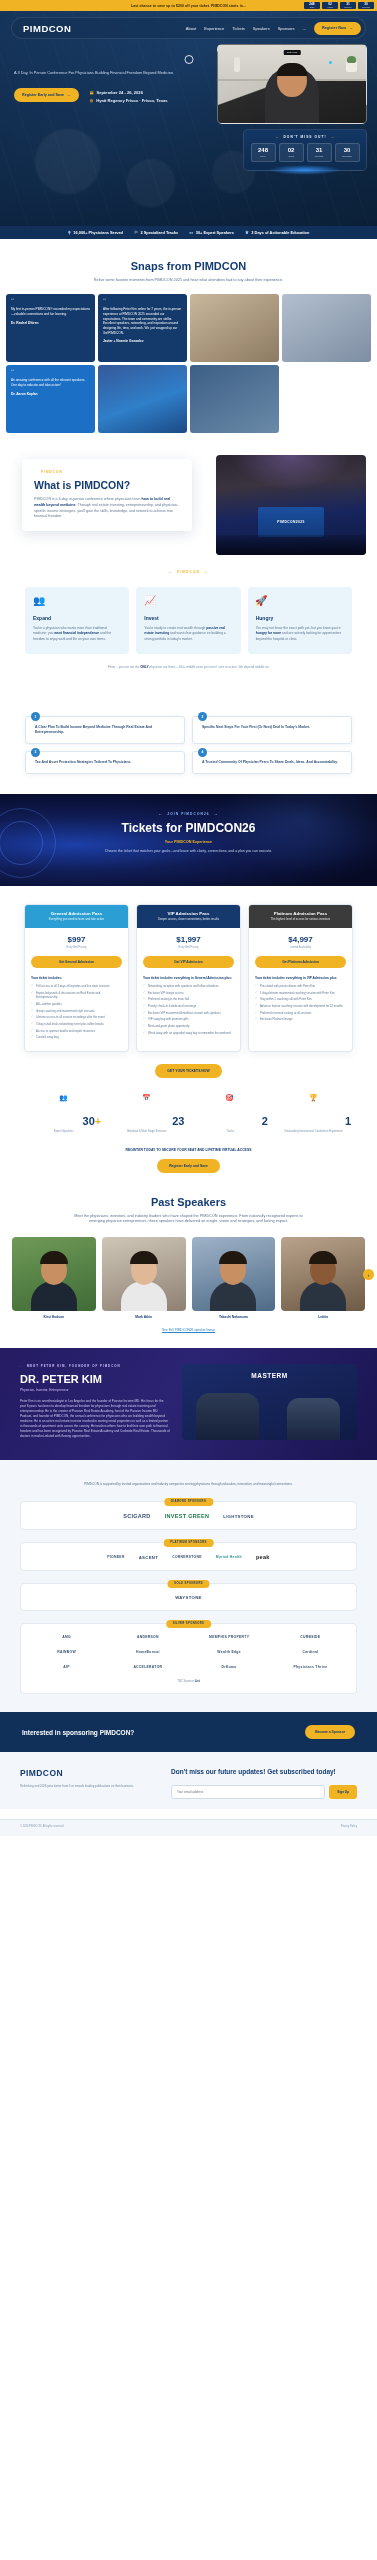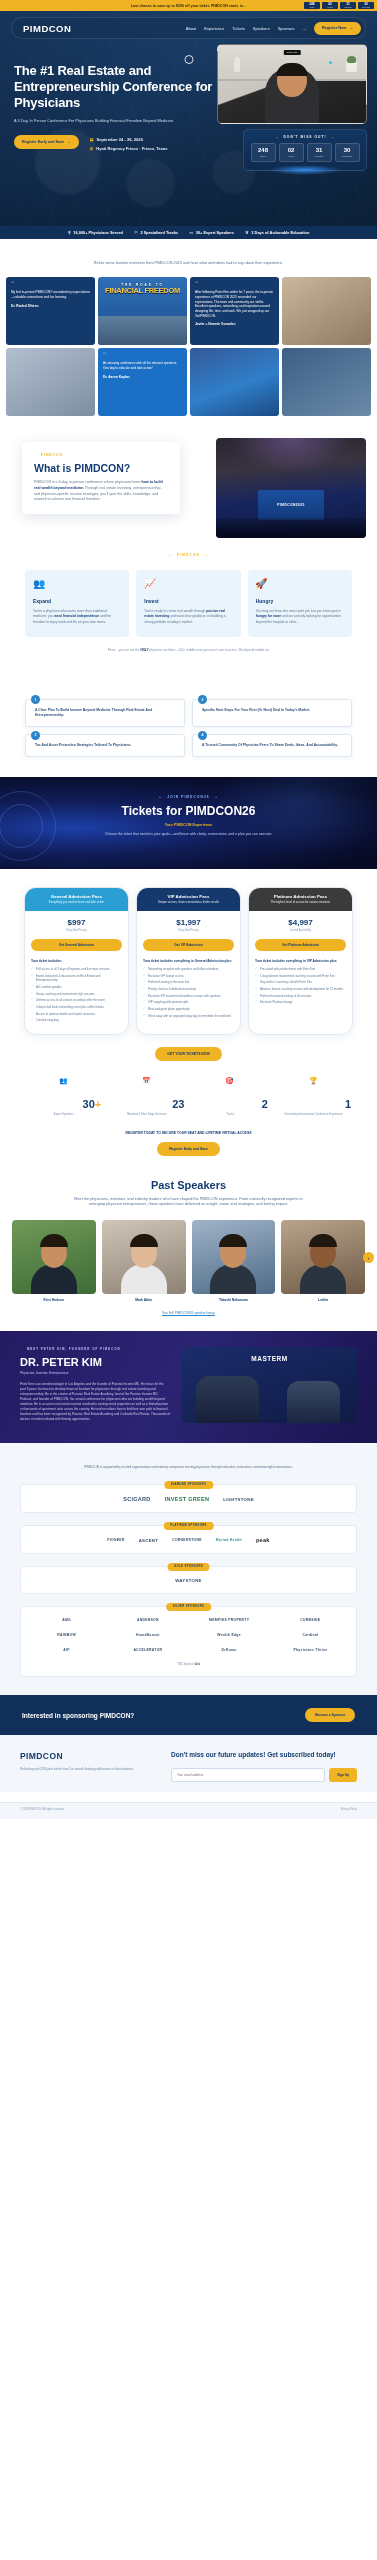--- a/index.html
+++ b/index.html
@@ -138,21 +138,21 @@
   .poster .pt{position:absolute;top:7px;left:0;right:0;text-align:center;color:#f6c544;
     font-size:7.5px;font-weight:700;letter-spacing:-.3px;line-height:.95;
     text-shadow:0 1px 0 #123;}
   .poster .pt small{display:block;font-size:3px;color:#fff;letter-spacing:2px;}
   .poster .pb{position:absolute;bottom:0;left:0;right:0;height:42%;
     background:linear-gradient(180deg,#5e7f9e,#3e5a78);}
 
   
   .whatis{ position:relative; padding:10px 0 22px; }
   .whatis .panel{ position:relative; margin:0 11px 0 22px; display:flex; }
-  .whatis .txtcard{ background:#fff; border-radius:4px; padding:11px 12px; width:158px;
+  .whatis .txtcard{ background:#fff; border-radius:4px; padding:11px 12px; width:170px;
     box-shadow:0 3px 14px rgba(20,50,90,.14); z-index:3;}
   .whatis h3{ font-size:10.5px; font-weight:700; color:#143c72; margin-top:5px; }
   .whatis p{ font-size:3.6px; color:#617891; line-height:1.62; margin-top:6px; }
   .whatis p b{ color:#143c72; }
   .whatis .eyeL{ display:flex;gap:3px;align-items:center;color:#f0b323;font-size:3.1px;font-weight:700;letter-spacing:1px;}
   .whatis .img{ position:absolute; right:0; top:-4px; width:150px; height:100px; border-radius:4px;
     background:linear-gradient(175deg,#2a2530 0%,#3a3340 30%,#17255e 60%,#0d1840 100%); overflow:hidden;}
   .whatis .img .stage{position:absolute;left:28%;bottom:18%;width:44%;height:30%;border-radius:2px;
     background:linear-gradient(180deg,#1b4f9e,#123a7c);display:flex;align-items:center;justify-content:center;}
   .whatis .img .stage span{color:#fff;font-size:3.3px;font-weight:700;letter-spacing:.4px;}
@@ -191,21 +191,21 @@
   .tix .swoosh{position:absolute;right:-20px;top:-30px;width:190px;height:110px;border-radius:50%;
     background:radial-gradient(ellipse,rgba(70,120,230,.22),transparent 68%);}
   .tix .inner{ position:relative; z-index:3; padding-top:17px; text-align:center;}
   .tix .eyebrow{ color:#8fb6ff;}
   .tix h2{ color:#fff; font-size:12px; font-weight:700; margin-top:5px;}
   .tix .sub{ color:#f0b323; font-size:3.7px; font-weight:700; margin-top:5px;}
   .tix p{ color:#c4d3ef; font-size:3.5px; line-height:1.55; max-width:205px; margin:5px auto 0;}
 
   
   .plans{ display:grid; grid-template-columns:repeat(3,1fr); gap:7px; padding:18px 24px 0;}
-  .plan{ border-radius:12px; overflow:hidden; border:.4px solid #e0e8f1; background:#fff;
+  .plan{ border-radius:4px; overflow:hidden; border:.4px solid #e0e8f1; background:#fff;
     box-shadow:0 2px 9px rgba(20,50,90,.08);}
   .plan .hd{ padding:6px 5px; text-align:center; color:#fff;}
   .plan .hd b{ display:block; font-size:4.4px; font-weight:700;}
   .plan .hd s{ display:block; text-decoration:none; font-size:2.8px; opacity:.88; margin-top:2px; line-height:1.4;}
   .hd-gen{ background:#2b9fd4;}
   .hd-vip{ background:#16396d;}
   .hd-plat{ background:#3b3b3b;}
   .plan .bd{ padding:7px 6px 9px;}
   .plan .price{ text-align:center; font-size:8px; font-weight:700; color:#143c72;}
   .plan .pnote{ text-align:center; font-size:2.6px; color:#8ba0b8; margin-top:2px;}
@@ -366,21 +366,20 @@
       <div class="sv-vase"></div>
       <div class="sv-plant"></div>
       <div class="sv-person"></div>
       <div class="sv-head"></div>
       <div class="sv-hair"></div>
       <div class="sv-dot"></div>
       <div class="sv-tag">Peter Kim</div>
     </div>
 
     <div class="heroinner">
-      <h1 class="h1">The #1 Real Estate and Entrepreneurship Conference for Physicians</h1>
       <div class="hsub">A 3 Day, In Person Conference For Physicians Building Financial Freedom Beyond Medicine.</div>
       <div class="herocta">
         <button class="btn-hero">
           <span>Register Early and Save</span>
           <span>→</span>
         </button>
         <div class="meta">
           <div>
             <span class="ic">▤</span>
             <span>September 24 - 26, 2026</span>
@@ -434,36 +433,28 @@
         <i>⚏</i>
         <span>30+ Expert Speakers</span>
       </div>
     <div class="s">
         <i>♕</i>
         <span>3 Days of Actionable Education</span>
       </div>
   </div>
 
   <div class="sec">
+    <h2 class="h2">Snaps from PIMDCON</h2>
     <div class="lede">Relive some favorite moments from PIMDCON 2025 and hear what attendees had to say about their experience.</div>
     <div class="snapgrid">
       <div class="card c-navy">
         <div class="quote">
           <div class="qm">“</div>
           <p>My first in-person PIMDCON® exceeded my expectations—valuable connections and fun learning.</p>
           <div class="who">Dr. Rachel Dhiren</div>
-        </div>
-      </div>
-      <div class="card">
-        <div class="poster">
-          <div class="pt">
-            <small>THE ROAD TO</small>
-            <span>FINANCIAL FREEDOM</span>
-          </div>
-          <div class="pb"></div>
         </div>
       </div>
       <div class="card c-navy">
         <div class="quote">
           <div class="qm">“</div>
           <p>After following Peter Kim online for 7 years, the in-person experience at PIMDCON 2025 exceeded our expectations. The team and community are stellar. Excellent speakers, networking, and inspiration around designing life, time, and work. We just wrapped up our 3rd PIMDCON.</p>
           <div class="who">Javier + Noemie Gonzalez</div>
         </div>
       </div>
       <div class="card ph pw"></div>

